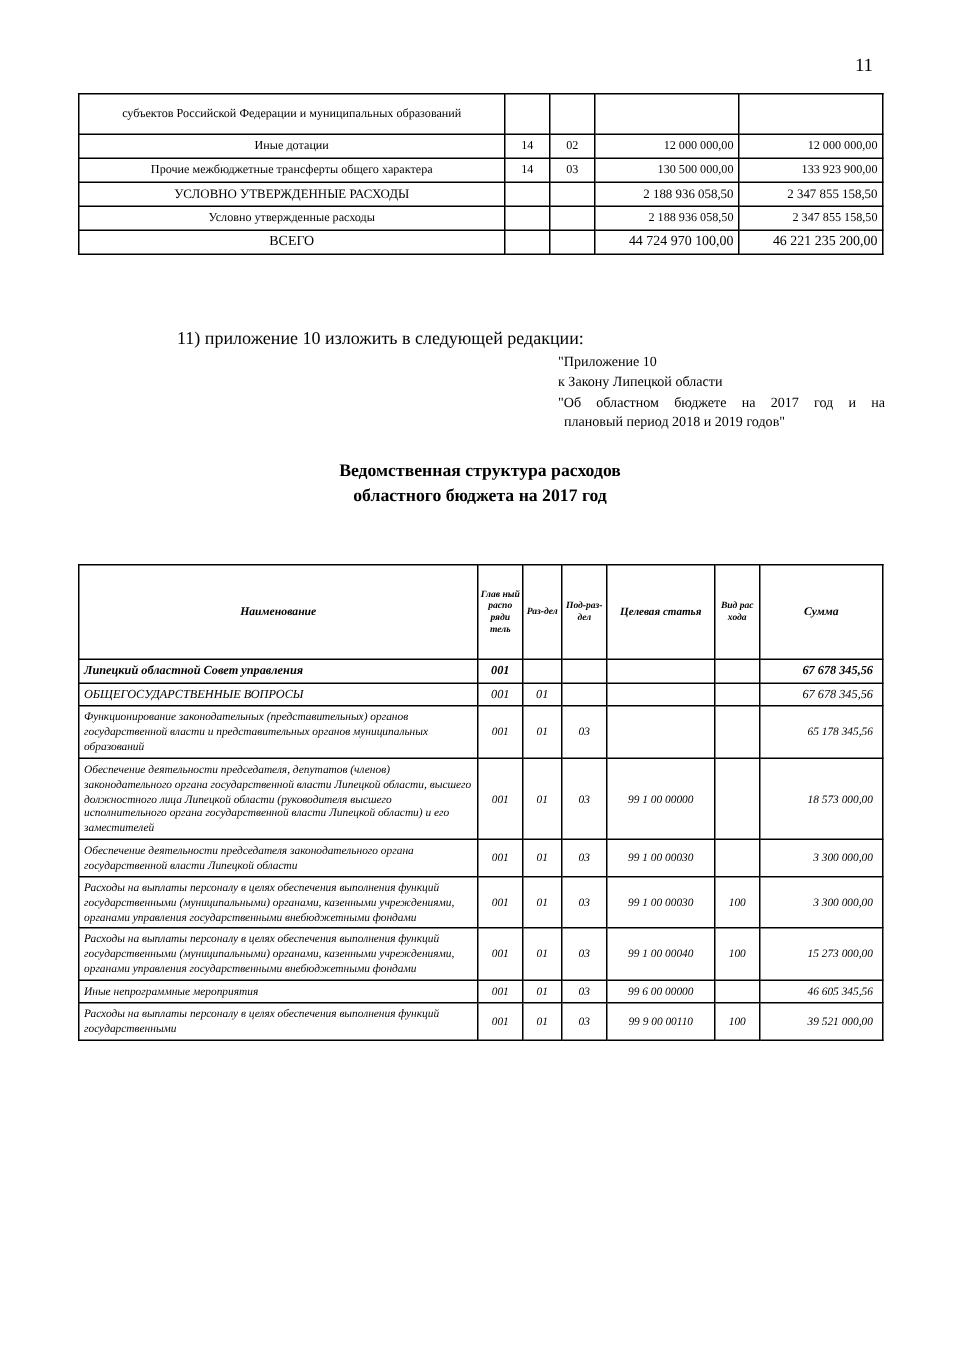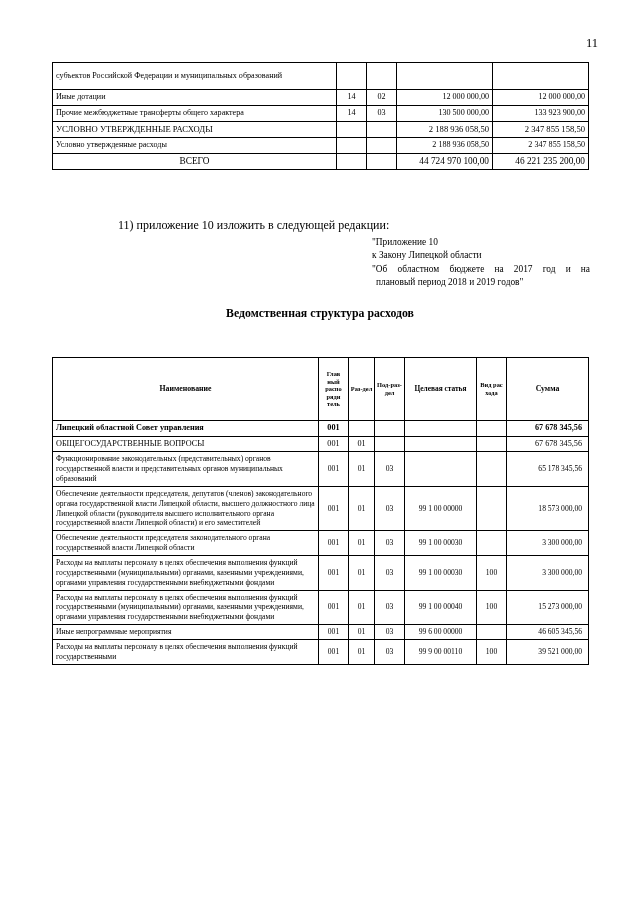--- a/index.html
+++ b/index.html
@@ -18,21 +18,21 @@
   .page {
     position: relative;
     width: 640px;
     height: 905px;
     box-sizing: border-box;
     padding: 0;
   }
   .page-number {
     position: absolute;
     top: 36px;
-    right: 42px;
+    right: 58px;
     font-size: 12.5px;
     font-family: "Liberation Serif", serif;
   }
 
   
   table.doc-table {
     border-collapse: collapse;
     table-layout: fixed;
     width: 100%;
     font-family: "Liberation Serif", "DejaVu Serif", serif;
@@ -47,21 +47,21 @@
   }
 
   
   #top-table-wrap {
     position: absolute;
     left: 52px;
     top: 62px;
     width: 536px;
   }
   #top-table td { height: 13px; }
-  .t-name   { text-align: left; }
+  .t-name   { text-align: center; }
   .t-code   { text-align: center; }
   .t-num    { text-align: right; padding-right: 5px; }
   .bold     { font-weight: bold; }
   .center   { text-align: center; }
   .tall     { height: 24px !important; vertical-align: top; padding-top: 2px; }
 
   
   .clause {
     position: absolute;
     left: 118px;
@@ -96,22 +96,23 @@
     text-align: center;
     font-size: 11.8px;
     font-weight: bold;
     line-height: 1.45;
   }
 
   
   #main-table-wrap {
     position: absolute;
     left: 52px;
-    top: 357px;
+    top: 376px;
     width: 536px;
+    font-style: italic;
   }
   #main-table td, #main-table th {
     font-size: 7.6px;
     line-height: 1.3;
     padding: 2px 3px;
   }
   #main-table th {
     text-align: center;
     font-weight: bold;
     font-size: 7.8px;
@@ -206,20 +207,21 @@
 
   <div class="appendix-ref">
     <div>"Приложение 10</div>
     <div>к Закону Липецкой области</div>
     <div class="just">"Об областном бюджете на 2017 год и на</div>
     <div class="last-line">плановый период 2018 и 2019 годов"</div>
   </div>
 
   <div class="main-title">
     <div>Ведомственная структура расходов</div>
+    <div>областного бюджета на 2017 год</div>
   </div>
 
   <div id="main-table-wrap">
     <table class="doc-table" id="main-table">
       <colgroup>
         <col style="width:266px">
         <col style="width:30px">
         <col style="width:26px">
         <col style="width:30px">
         <col style="width:72px">

